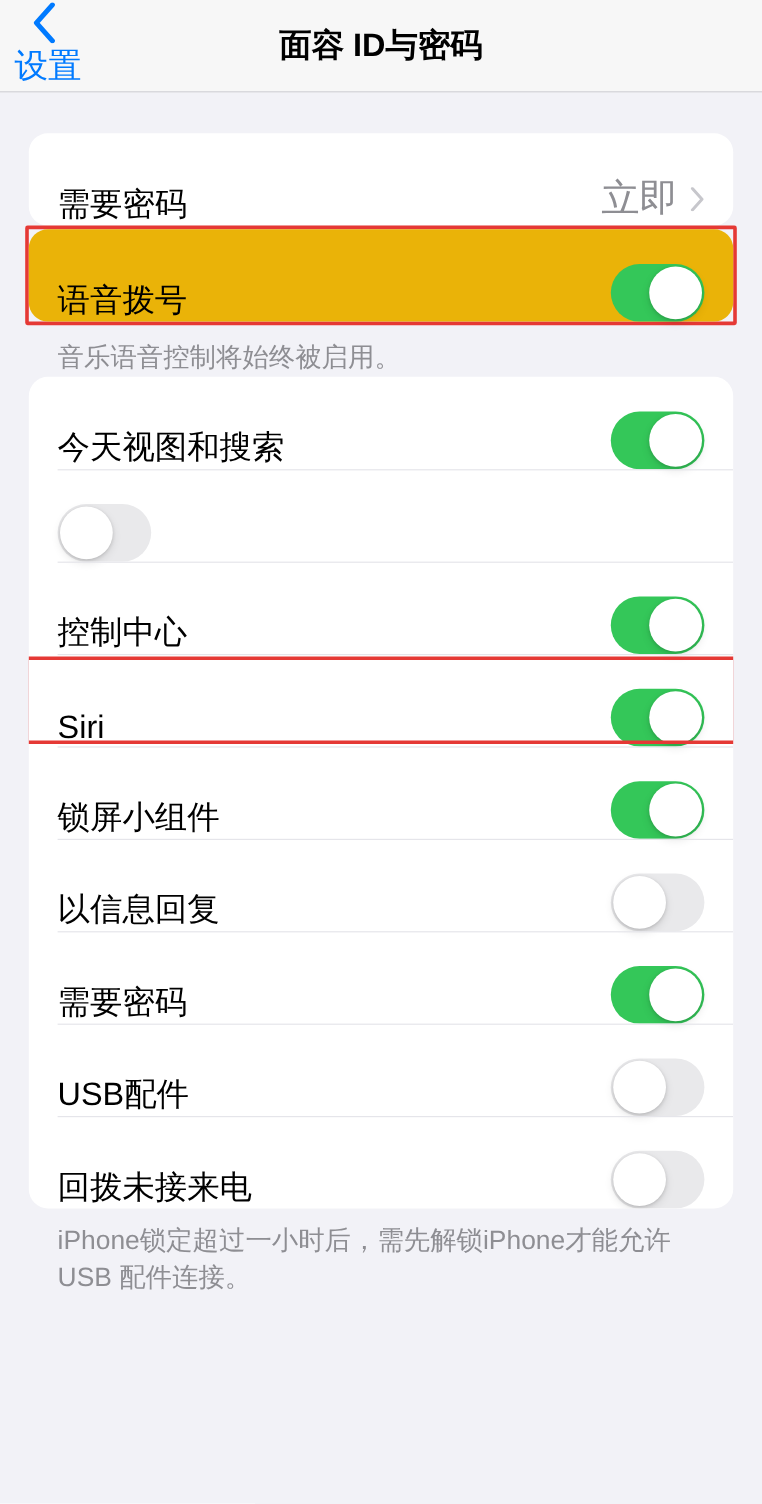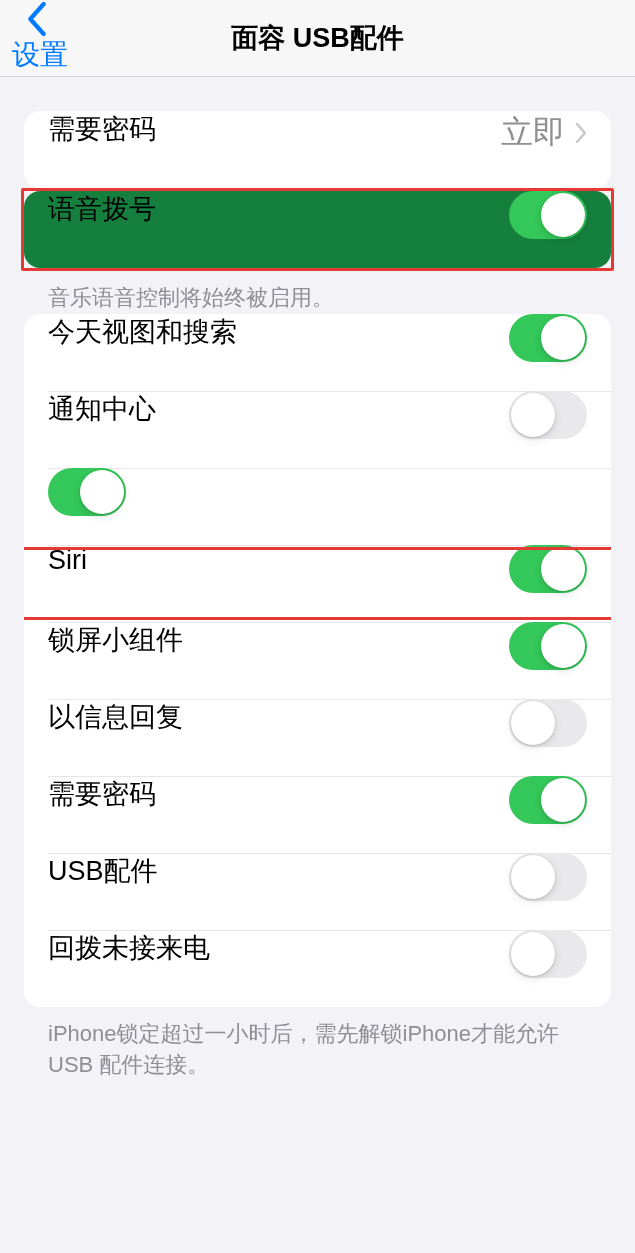--- a/index.html
+++ b/index.html
@@ -48,21 +48,21 @@
       padding: 0 24px;
     }
     .group {
       background: #fff;
       border-radius: 16px;
       overflow: hidden;
     }
     .group.mt-34 { margin-top: 34px; }
     .row {
       display: flex;
-      align-items: flex-start;
+      align-items: flex-end;
       justify-content: space-between;
       padding: 0 24px;
       min-height: 77px;
       position: relative;
     }
     .row + .row::before {
       content: "";
       position: absolute;
       left: 24px;
       right: 0;
@@ -127,21 +127,21 @@
       color: #8e8e93;
       padding: 0 24px 12px 24px;
       margin-top: 38px;
     }
     .highlight-box {
       border: 3px solid #e53935;
       margin: 0 -3px;
       border-radius: 2px;
     }
     .highlight-group {
-      background: #15803d;
+      background: #eab308;
       border-radius: 16px;
     }
     .siri-row {
       position: relative;
     }
     .siri-highlight {
       position: absolute;
       border: 3px solid #e53935;
       left: -3px;
       right: -3px;
@@ -155,21 +155,21 @@
 </head>
 <body>
 
 <div class="nav-bar">
   <div class="back-button">
     <svg class="back-chevron" viewBox="0 0 12 20">
       <polyline points="10,1 2,10 10,19" fill="none" stroke="#007aff" stroke-width="2.5" stroke-linecap="round" stroke-linejoin="round"></polyline>
     </svg>
     <span>设置</span>
   </div>
-  <div class="nav-title">面容 USB配件</div>
+  <div class="nav-title">面容 ID与密码</div>
 </div>
 
 <div class="content">
 
   <div class="group mt-34">
     <div class="row">
       <span class="row-label">需要密码</span>
       <div class="row-detail">
         <span class="detail-value">立即</span>
         <svg class="chevron-right" viewBox="0 0 12 20">
@@ -193,26 +193,26 @@
 
 
   <div class="group">
     <div class="row">
       <span class="row-label">今天视图和搜索</span>
       <div class="toggle on">
           <div class="toggle-knob"></div>
         </div>
     </div>
     <div class="row">
-      <span class="row-label">通知中心</span>
-      <div class="toggle off">
-          <div class="toggle-knob"></div>
-        </div>
-    </div>
-    <div class="row">
+      <div class="toggle off">
+          <div class="toggle-knob"></div>
+        </div>
+    </div>
+    <div class="row">
+      <span class="row-label">控制中心</span>
       <div class="toggle on">
           <div class="toggle-knob"></div>
         </div>
     </div>
     <div class="row siri-row">
       <div class="siri-highlight"></div>
       <span class="row-label">Siri</span>
       <div class="toggle on">
           <div class="toggle-knob"></div>
         </div>

